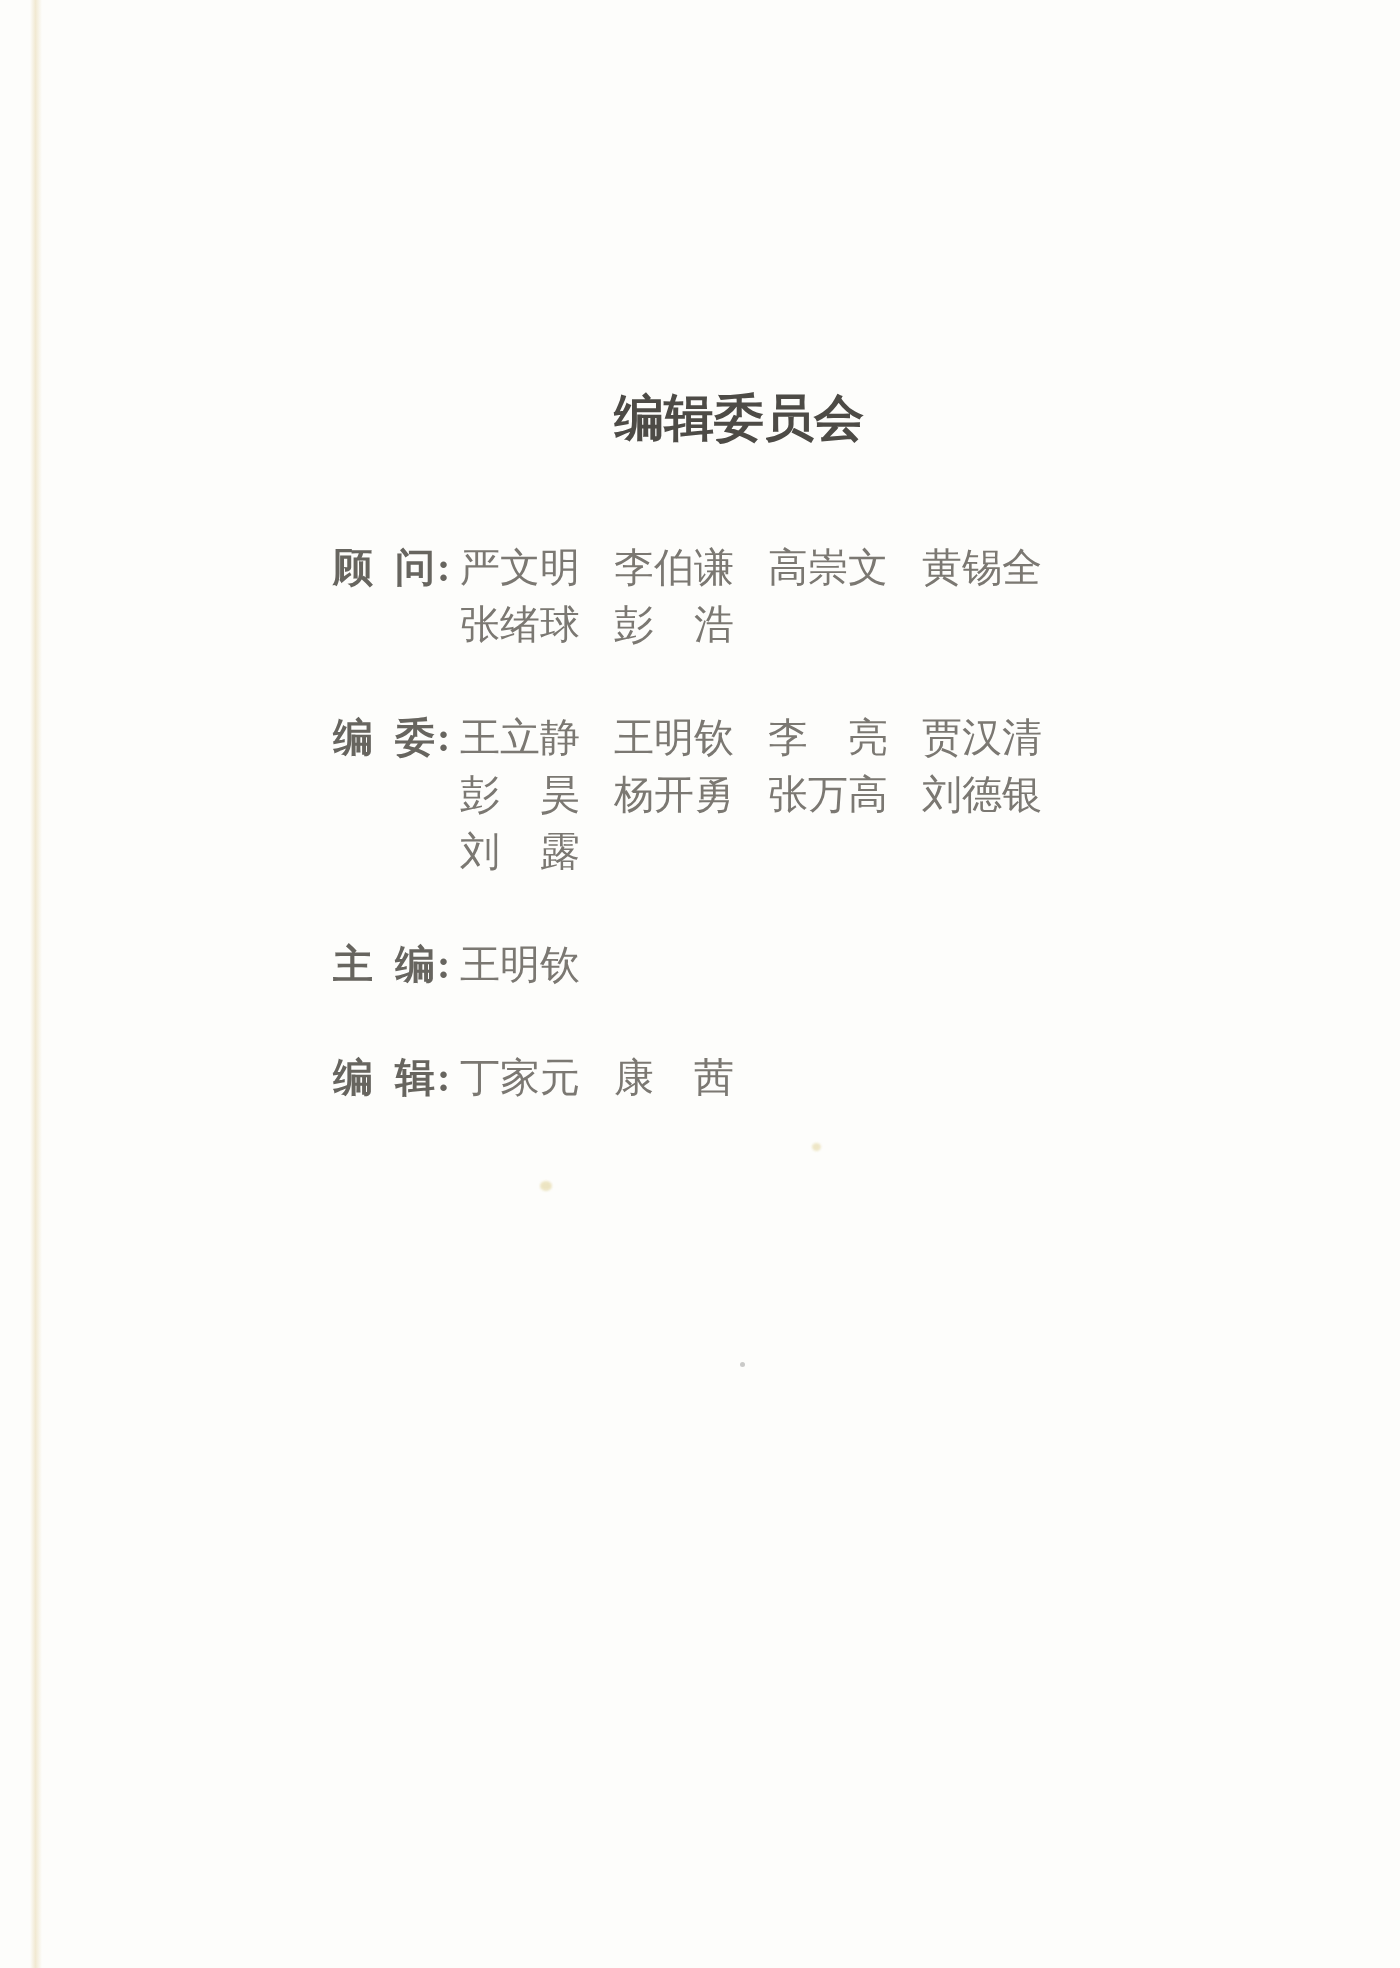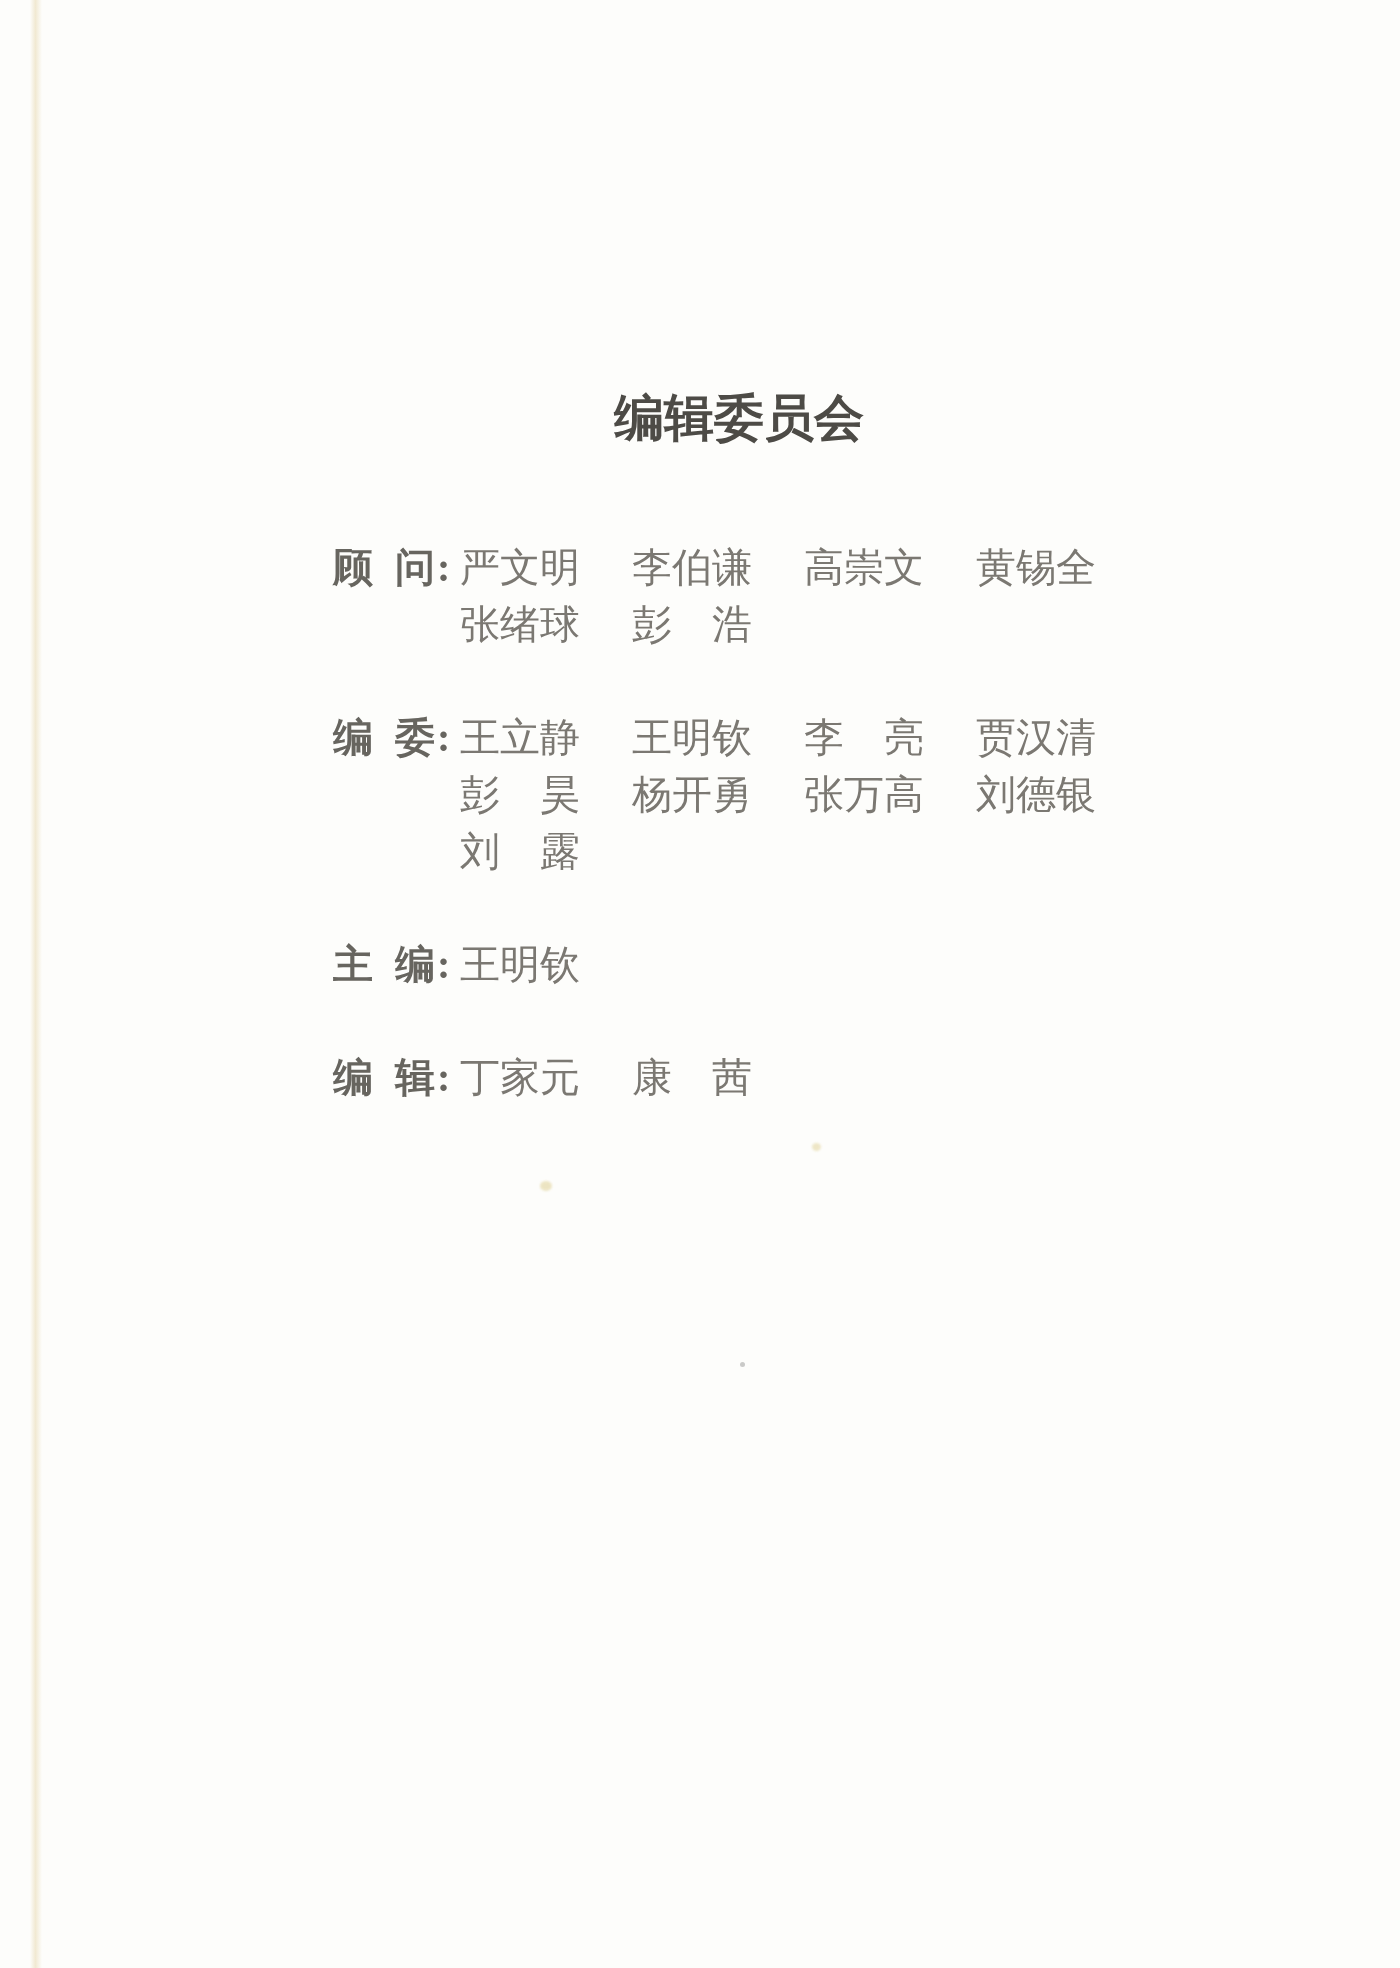--- a/index.html
+++ b/index.html
@@ -65,21 +65,21 @@
     letter-spacing: 22px;
     margin-right: -22px;
     font-weight: 600;
   }
   .colon {
     font-weight: 600;
     margin-left: 2px;
   }
   .names {
     display: flex;
-    column-gap: 52px;
+    column-gap: 34px;
   }
   .name {
     width: 120px;
     flex: 0 0 auto;
     letter-spacing: 0;
   }
   
   .speck { position: absolute; border-radius: 50%; }
   .speck-gray   { left: 740px; top: 1362px; width: 5px;  height: 5px;  background: var(--speck-gray, #bdbdbb); opacity: .8; }
   .speck-cream1 { left: 812px; top: 1143px; width: 9px;  height: 8px;  background: var(--speck-yellow, #e9dfb5); opacity: .75; filter: blur(1px); }

